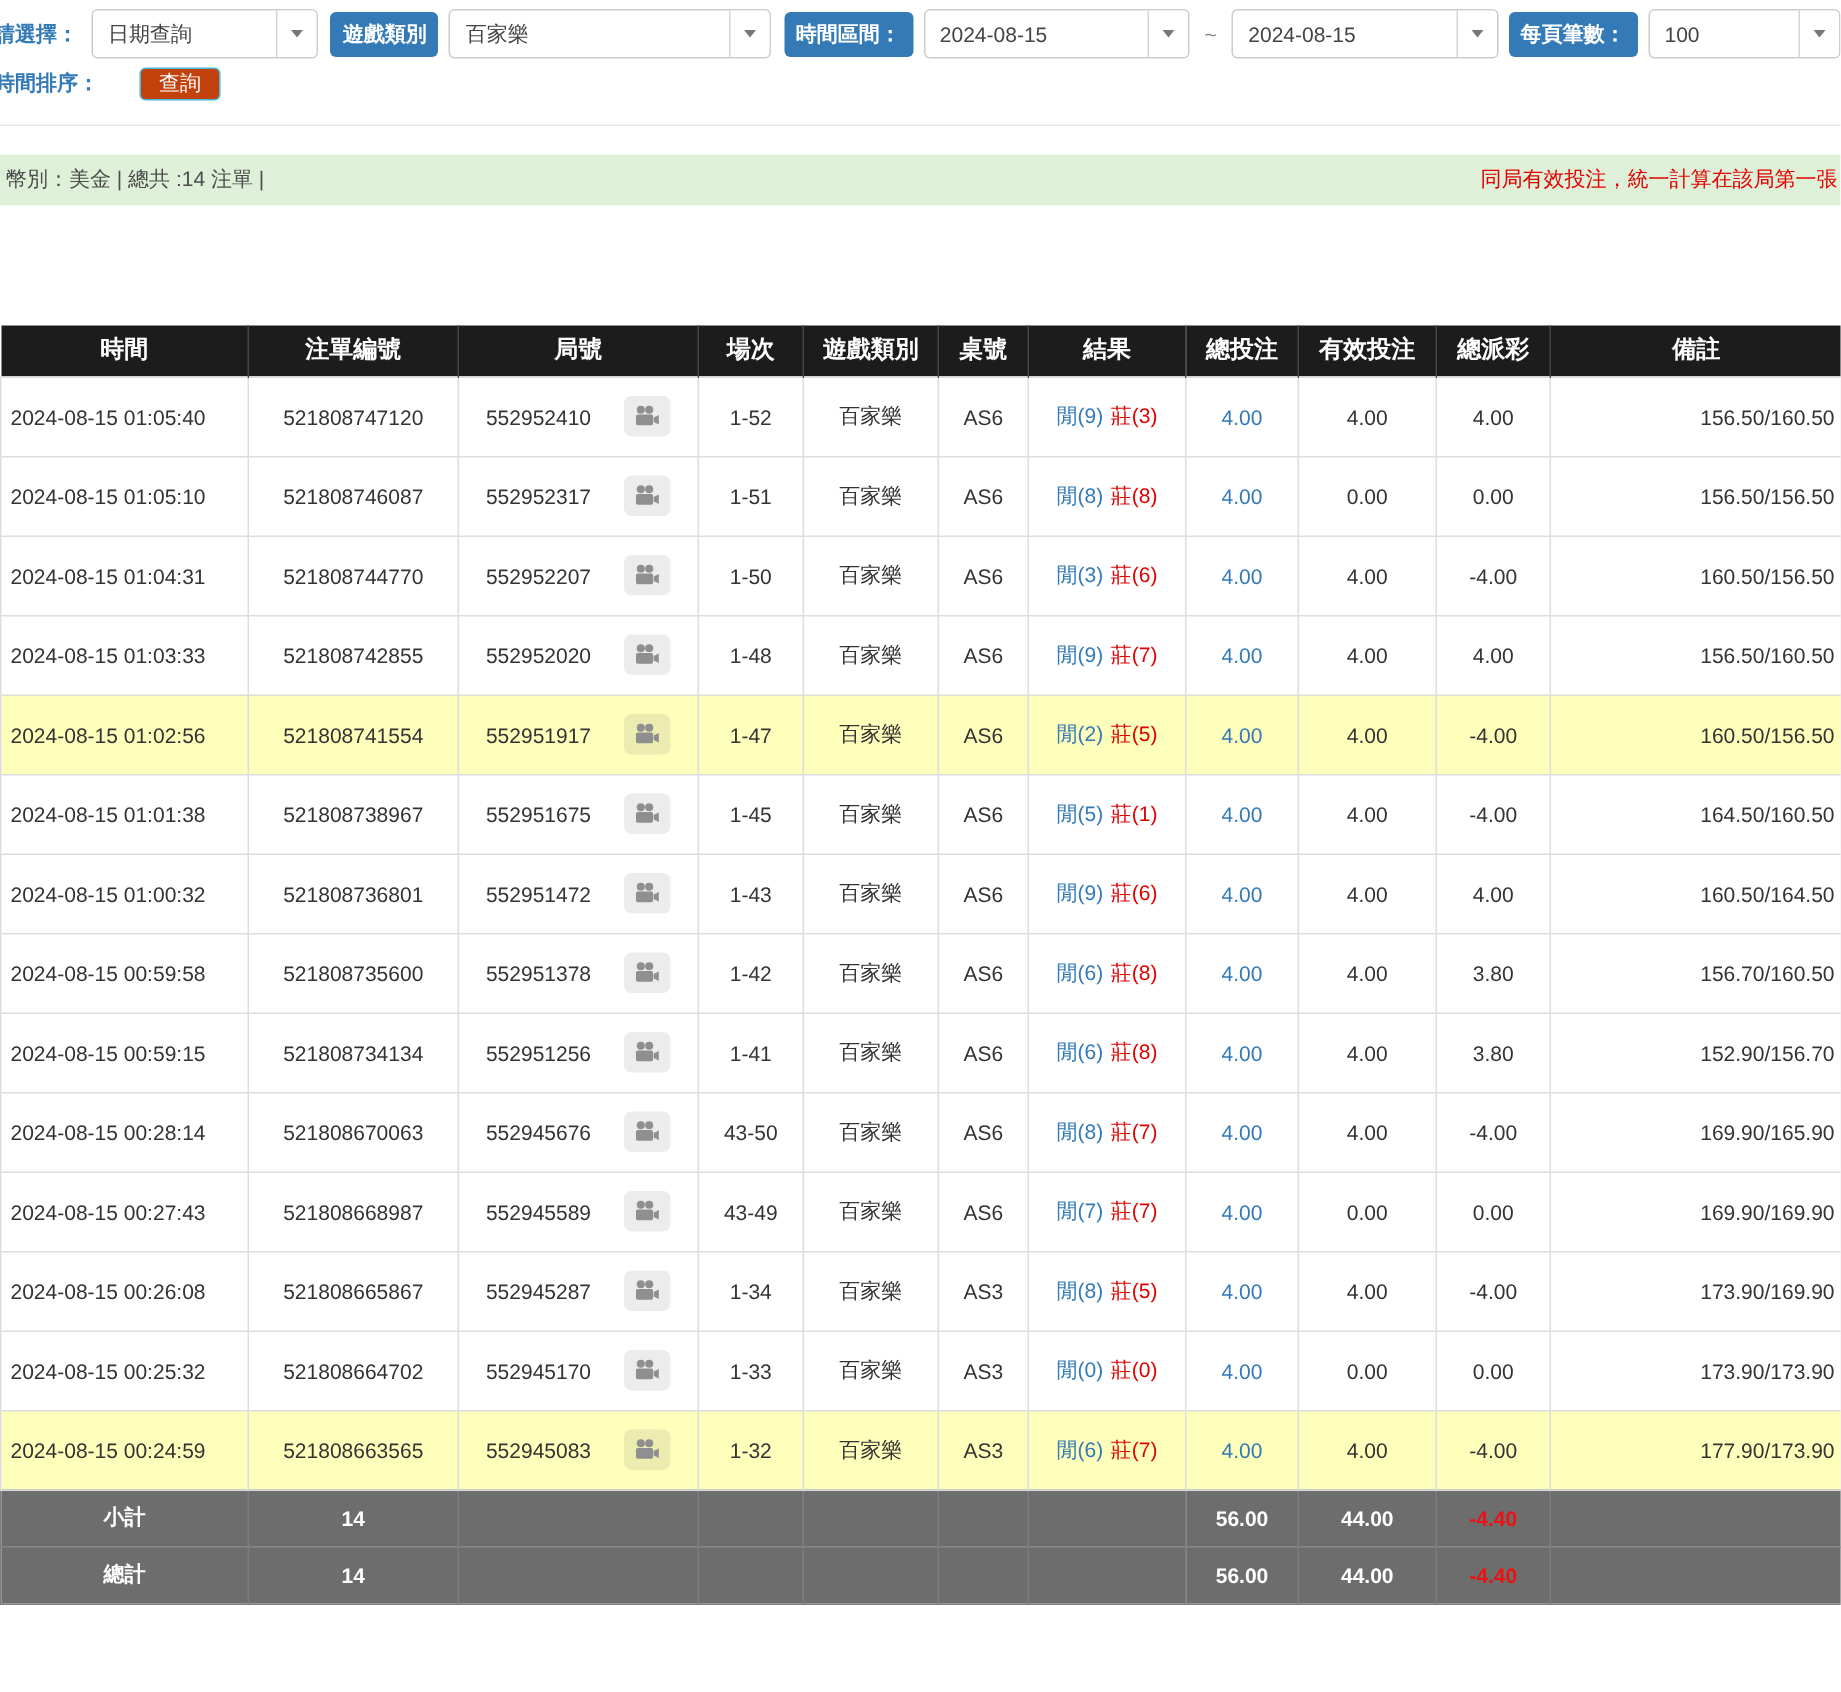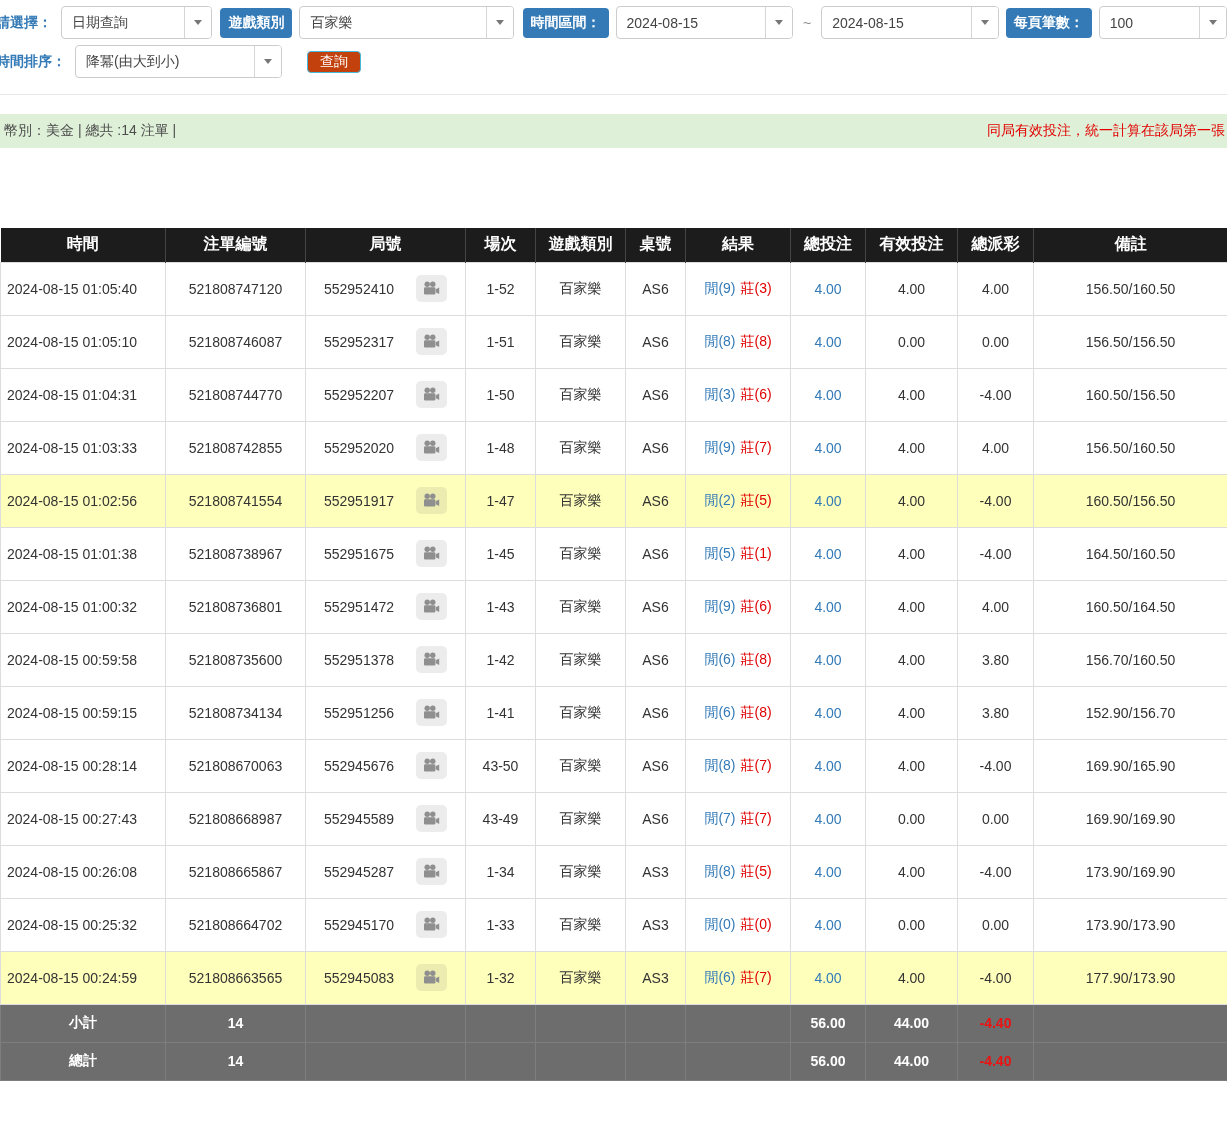--- a/index.html
+++ b/index.html
@@ -52,21 +52,21 @@
     background:#1c1c1c; color:#fff; font-weight:bold; height:34px;
     border-right:1px solid #454545; text-align:center; font-size:16px;
   }
   .records thead th:last-child { border-right:none;margin-top:48px; }
   .records tbody td {
     border:1px solid #ddd; height:53px; text-align:center; color:#333;
     background:#fff; padding:0 4px;
   }
   .records tbody tr.hl td { background:#ffffbc; }
   .records td.time { text-align:left; padding-left:6px; }
-  .records td.note { text-align:center; }
+  .records td.note { text-align:right; }
   .records td.bet { color:#337ab7; cursor:pointer; }
   .neg { color:#e00000; }
   .res-p { color:#337ab7; margin-right:5px; }
   .res-b { color:#e00000; }
   .round-wrap { display:flex; align-items:center; justify-content:center; gap:22px; }
   .vid-icon {
     display:inline-flex; align-items:center; justify-content:center;
     width:31px; height:27px; border-radius:5px;
     background:rgba(110,110,110,0.13); cursor:pointer;
   }
@@ -114,26 +114,20 @@
     <span class="badge-label">每頁筆數：</span>
     <div class="sel" style="width:133px;">
       <span class="sel-text">100</span>
       <span class="sel-arrow">
           <span class="tri"></span>
         </span>
     </div>
   </div>
   <div class="filter-row" style="margin-top:6px;">
     <span class="blue-label">時間排序：</span>
-    <div class="sel" style="width:207px;">
-      <span class="sel-text">降冪(由大到小)</span>
-      <span class="sel-arrow">
-          <span class="tri"></span>
-        </span>
-    </div>
     <button class="search-btn">查詢</button>
   </div>
 </div>
 
 <div class="summary-bar">
   <span class="summary-left">幣別：美金 | 總共 :14 注單 |</span>
   <span class="summary-right">同局有效投注，統一計算在該局第一張</span>
 </div>
 
 <table class="records">

